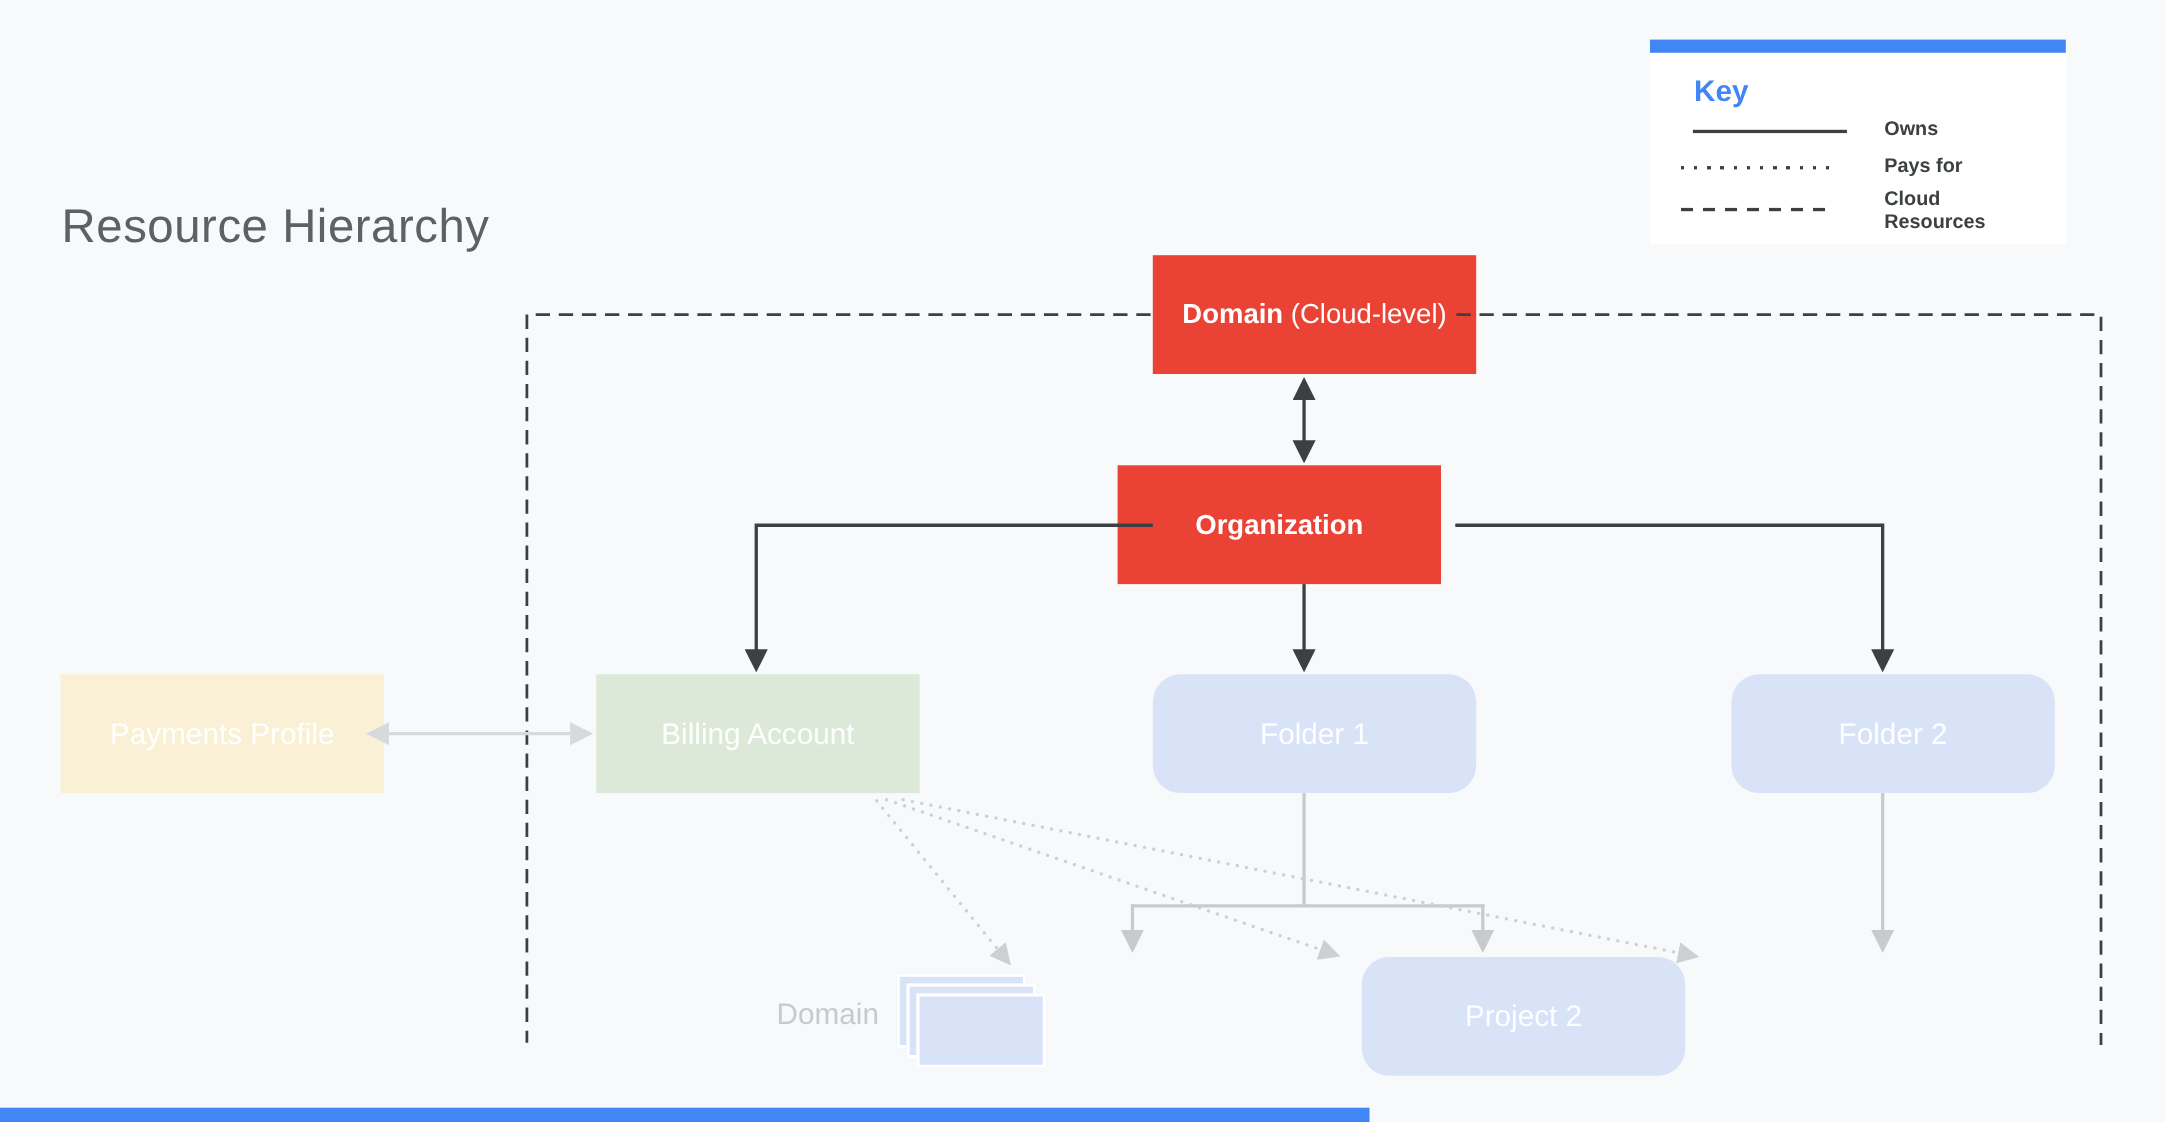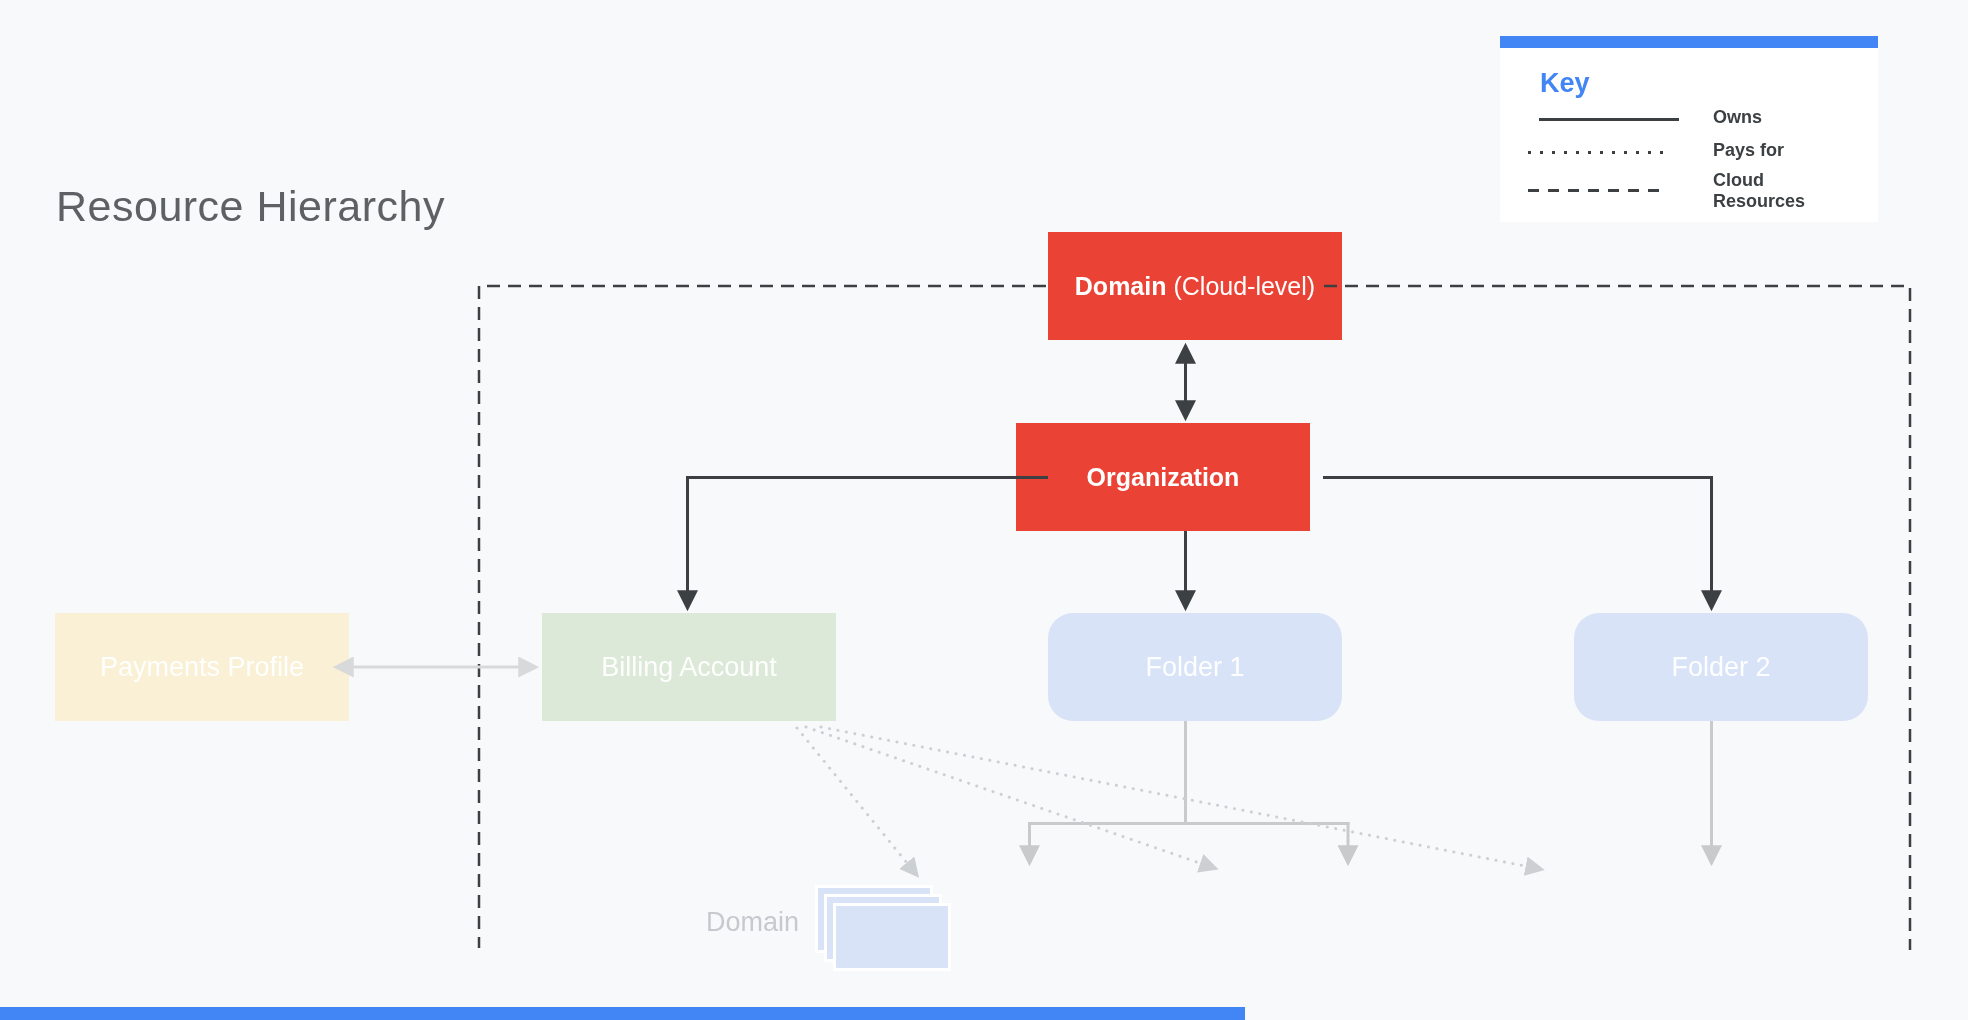--- a/index.html
+++ b/index.html
@@ -99,20 +99,23 @@
   </div>
   <div class="node green n-bill">
     <span>Billing Account</span>
   </div>
   <div class="node blue n-f1">
     <span>Folder 1</span>
   </div>
   <div class="node blue n-f2">
     <span>Folder 2</span>
   </div>
+  <div class="node blue n-p2">
+    <span>Project 2</span>
+  </div>
 
   <div class="labels-caption">Domain</div>
   <div class="tag tag1"></div>
   <div class="tag tag2"></div>
   <div class="tag tag3"></div>
 
   <svg class="overlay" width="1968" height="1020" viewBox="0 0 1968 1020" xmlns="http://www.w3.org/2000/svg">
     <defs>
       <marker id="mDark" viewBox="0 0 10 10" refX="7.5" refY="5" markerWidth="7" markerHeight="7" orient="auto-start-reverse">
         <path d="M0 0 L10 5 L0 10 z" fill="#3C4043"></path>

